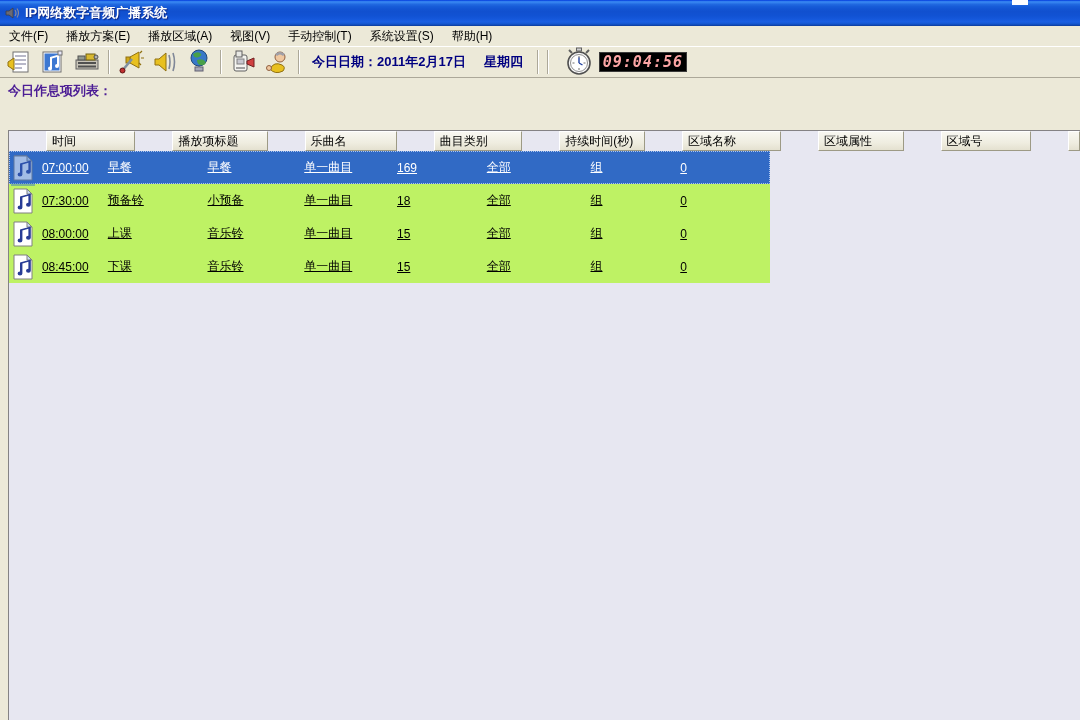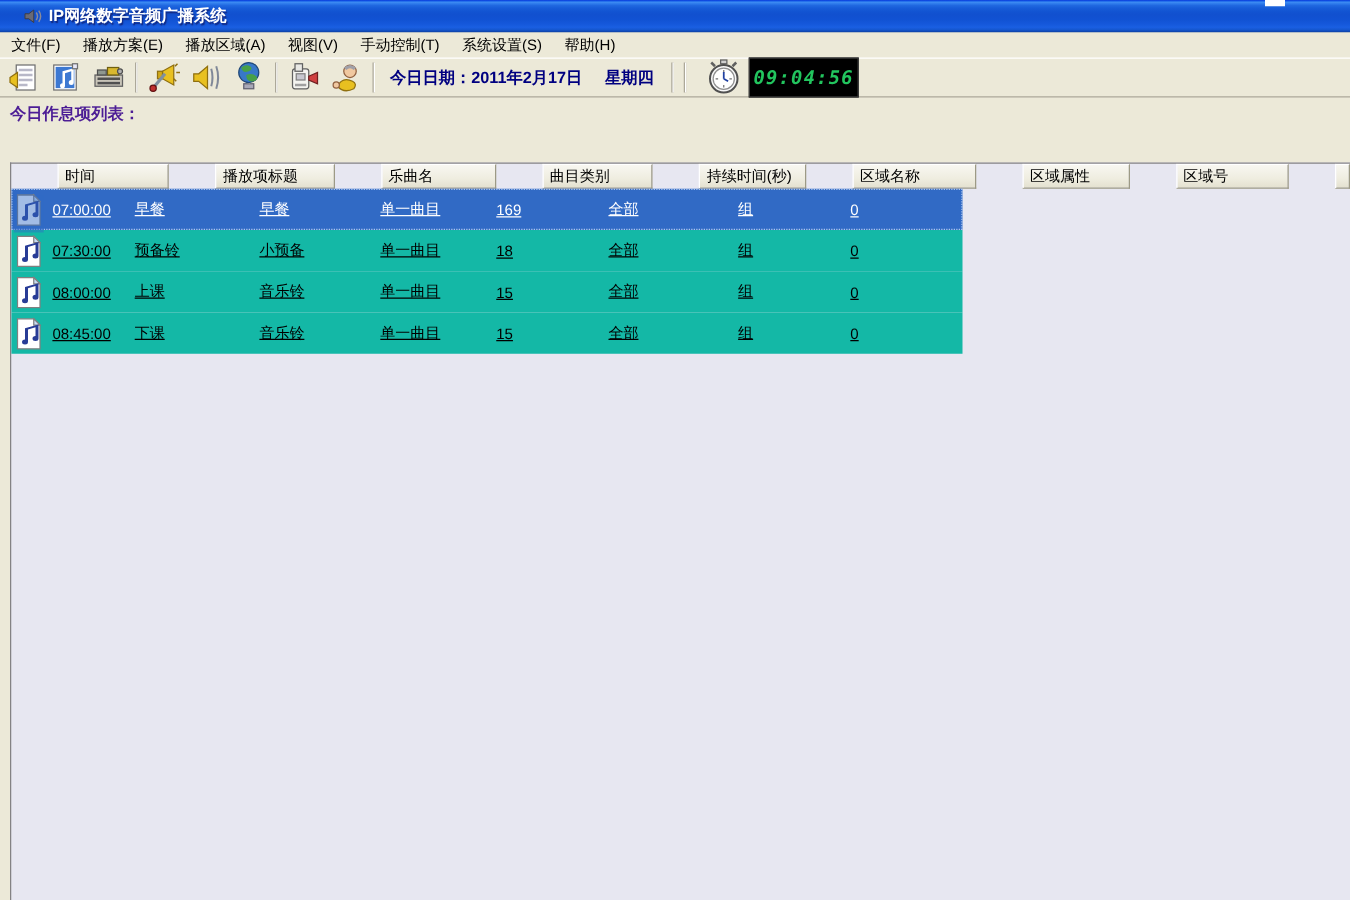--- a/index.html
+++ b/index.html
@@ -6,21 +6,21 @@
   body{
     width:1080px;height:720px;overflow:hidden;position:relative;
     background:#ECE9D8;
     font-family:"Liberation Sans","DejaVu Sans",sans-serif;
     -webkit-font-smoothing:none;
   }
   
   .titlebar{
     position:absolute;left:0;top:0;right:0;height:26px;
     background:linear-gradient(180deg,#0831D9 0%,#1660E8 3%,#3D8BF2 7%,#2F7CEC 11%,#2068E0 17%,#175CD8 25%,#1254D2 35%,#1150CF 45%,#1152D3 60%,#1558DB 74%,#1A5FE2 84%,#1456CE 92%,#0F46B0 97%,#0B3A96 100%);
-    display:flex;align-items:center;gap:5px;padding-left:18px;
+    display:flex;align-items:center;gap:5px;padding-left:4px;
     color:#fff;font-weight:bold;font-size:13px;
     text-shadow:1px 1px 1px #10257E;
   }
   .title-notch{position:absolute;top:0;right:52px;width:16px;height:5px;background:#fff;}
   
   .menubar{
     position:absolute;left:0;top:26px;right:0;height:20px;
     background:#ECE9D8;display:flex;align-items:center;
     font-size:12px;color:#000;
   }
@@ -30,23 +30,23 @@
     position:absolute;left:0;top:46px;right:0;height:32px;
     background:#ECE9D8;border-top:1px solid #FFFFFF;border-bottom:1px solid #ACA899;
     display:flex;align-items:center;box-sizing:border-box;padding-left:2px;
   }
   .tb-btn{width:32px;height:28px;display:flex;align-items:center;justify-content:center;border:1px solid transparent;}
   .tb-sep{width:1px;height:24px;background:#ACA899;border-right:1px solid #fff;margin:0 4px;}
   .date-wrap{display:flex;align-items:center;margin:0 10px 0 8px;white-space:nowrap;}
   .date-label,.weekday{color:#000080;font-weight:bold;font-size:13px;}
   .weekday{margin-left:18px;}
   .lcd{
-    width:88px;height:32px;margin-left:6px;
+    width:88px;height:20px;margin-left:6px;
     background:#000;border:1px solid #3A3A3A;box-sizing:border-box;
-    color:#22c55e;font-family:"DejaVu Sans Mono","Liberation Mono",monospace;
+    color:#fca5a5;font-family:"DejaVu Sans Mono","Liberation Mono",monospace;
     font-style:italic;font-weight:bold;font-size:15px;letter-spacing:1px;
     display:flex;align-items:center;justify-content:center;
   }
   .clock-wrap{margin-left:12px;display:flex;align-items:center;}
   
   .section-label{position:absolute;left:8px;top:82px;font-size:13px;font-weight:bold;color:#4c1d95;}
   
   .listview{
     position:absolute;left:8px;top:130px;right:0;bottom:0;
     background:#E7E7F1;
@@ -60,21 +60,21 @@
     border-top:1px solid #FFFFFF;border-left:1px solid #FFFFFF;
     border-right:1px solid #9D9A85;border-bottom:1px solid #9D9A85;
     white-space:nowrap;overflow:hidden;margin-left:37px;
   }
   .hfill{flex:1;}
   .c0{width:94px;}.c1{width:100px;}.c2{width:97px;}.c3{width:93px;}
   .c4{width:90px;}.c5{width:104px;}.c6{width:90px;}.c7{width:95px;}
   .lv-body{position:absolute;left:0;top:20px;right:0;bottom:0;}
   .row{
     display:flex;align-items:center;height:33px;width:761px;
-    font-size:12px;color:#000;background:#14b8a6;
+    font-size:12px;color:#000;background:#bef264;
   }
   .row .cell{box-sizing:border-box;padding:0 5px;white-space:nowrap;overflow:hidden;text-decoration:underline;}
   .icon-cell{width:28px;display:flex;align-items:center;justify-content:center;position:relative;}
   .time-cell{width:66px;box-sizing:border-box;white-space:nowrap;}
   .row.selected{background:#316AC5;color:#fff;outline:1px dotted #AEC6EE;outline-offset:-1px;}
   .row.selected .icon-cell::after{
     content:"";position:absolute;left:2px;top:1px;width:24px;height:30px;
     background:rgba(49,106,197,0.45);
   }
   svg{display:block;}

